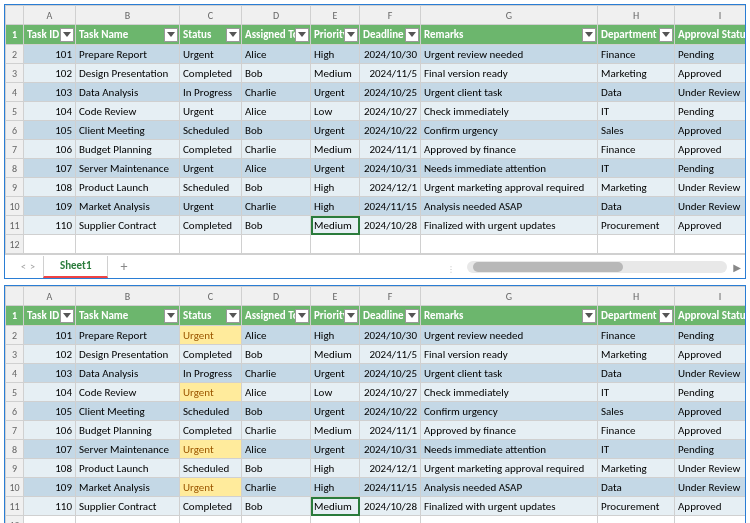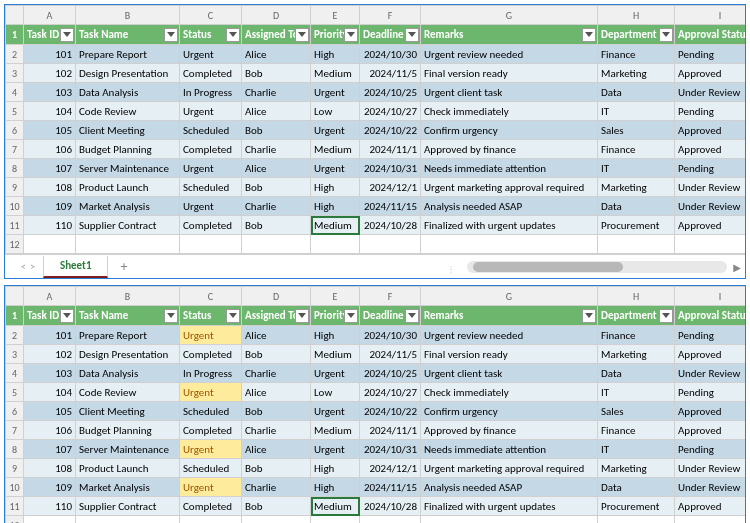--- a/index.html
+++ b/index.html
@@ -107,21 +107,21 @@
     border: 1px solid #d0d0d0;
     border-top: none;
     background: #fff;
     color: #2a7b3b;
     font-weight: bold;
     position: relative;
     margin-right: 2px;
     font-size: 11px;
   }
   .tab.active {
-    border-bottom: 2px solid #7f1d1d;
+    border-bottom: 2px solid #ef4444;
     padding-left: 16px;
   }
   .add-tab {
     color: #888;
     font-size: 14px;
     padding: 0 10px;
   }
   .scroll-area {
     position: absolute;
     right: 18px;

